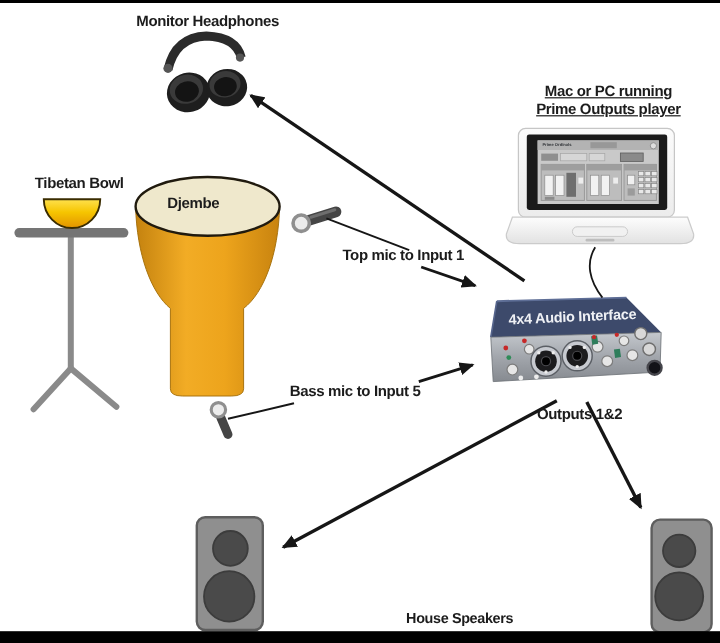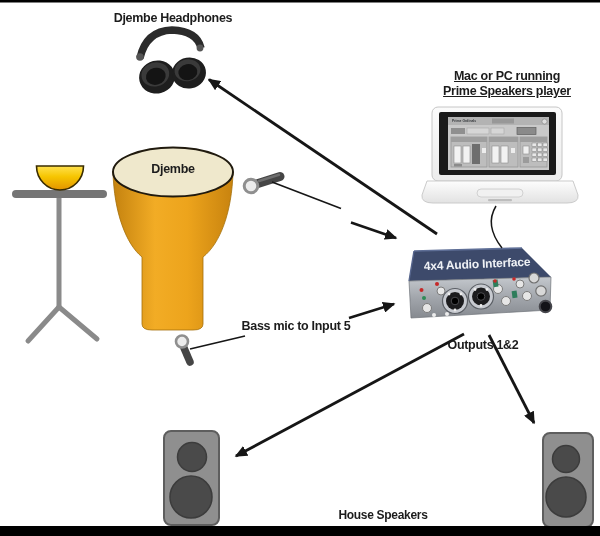--- a/index.html
+++ b/index.html
@@ -213,30 +213,32 @@
     <line x1="349" y1="318" x2="394" y2="304" stroke-width="2.4" marker-end="url(#ah)"></line>
     <path d="M496,206 C488,219 491,234 502,248" stroke-width="1.5"></path>
     <line x1="464" y1="334" x2="236" y2="456" stroke-width="2.8" marker-end="url(#ah)"></line>
     <line x1="489" y1="335" x2="534" y2="423" stroke-width="2.8" marker-end="url(#ah)"></line>
   </g>
 
   <rect x="0" y="0" width="600" height="2.5" fill="#000000"></rect>
   <rect x="0" y="526" width="600" height="10" fill="#000000"></rect>
 </svg>
 
-<div class="lbl" style="left:112px;top:11px;width:122px;">Djembe Headphones</div>
-
-
-<div class="lbl" style="left:113px;top:162px;width:120px;">Djembe</div>
+<div class="lbl" style="left:112px;top:11px;width:122px;">Monitor Headphones</div>
+
+<div class="lbl" style="left:7px;top:146px;width:118px;">Tibetan Bowl</div>
+
+<div class="lbl" style="left:101px;top:162px;width:120px;">Djembe</div>
 
 <div class="lbl lbl2" style="left:427px;top:69px;width:160px;">
   <div>Mac or PC running</div>
-  <div>Prime Speakers player</div>
+  <div>Prime Outputs player</div>
 </div>
 
+<div class="lbl" style="left:276px;top:206px;width:120px;">Top mic to Input 1</div>
 
 
 <div class="iface-lbl">4x4 Audio Interface</div>
 
 <div class="lbl" style="left:236px;top:319px;width:120px;">Bass mic to Input 5</div>
 
 <div class="lbl" style="left:423px;top:338px;width:120px;">Outputs 1&amp;2</div>
 
 <div class="lbl" style="left:323px;top:508px;width:120px;font-size:12px;">House Speakers</div>
 

